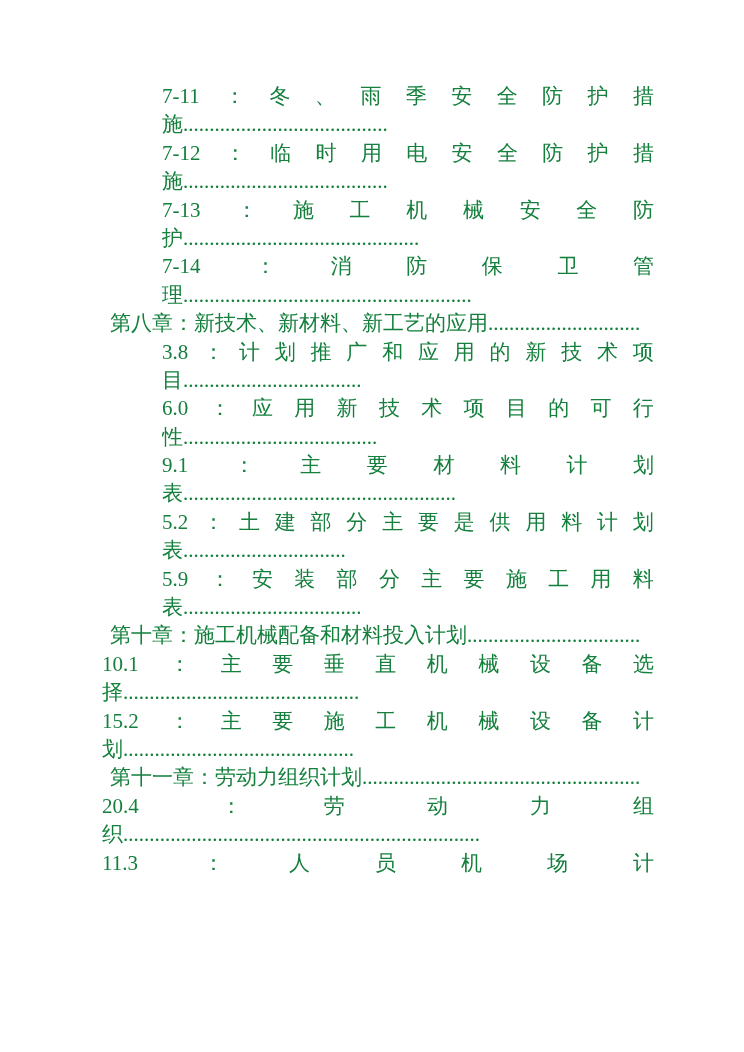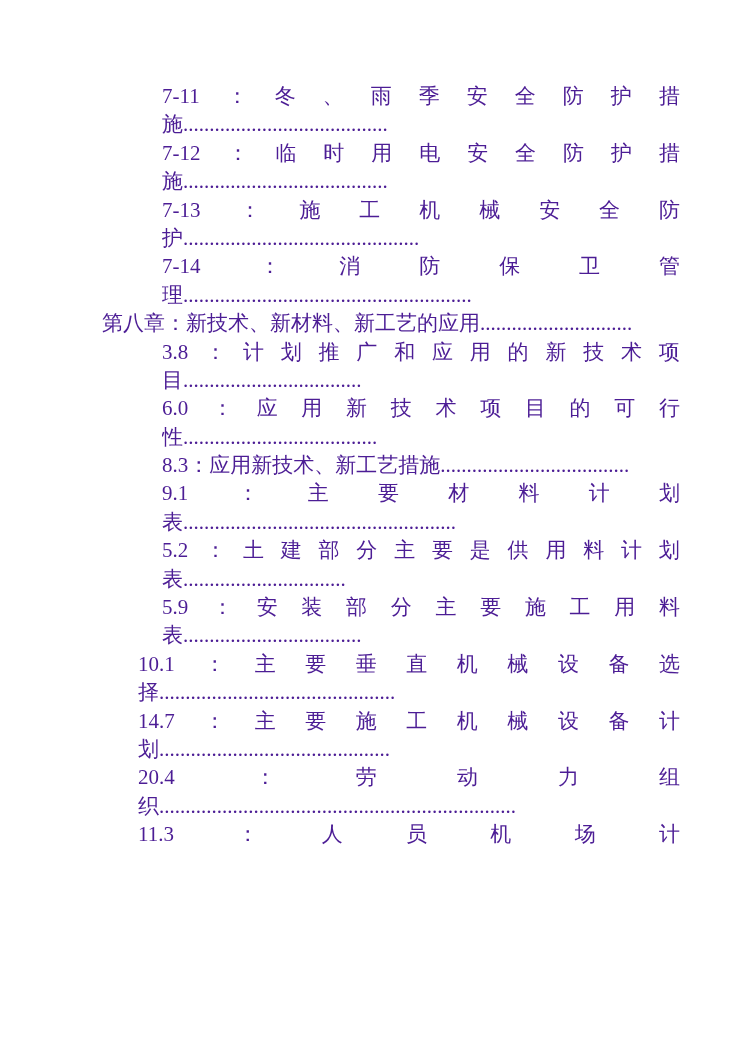--- a/index.html
+++ b/index.html
@@ -4,35 +4,35 @@
 <style>
   * { margin: 0; padding: 0; box-sizing: border-box; }
   html, body {
     width: 744px; height: 1052px;
     background: #ffffff;
     font-family: "Liberation Serif", "DejaVu Serif", serif;
   }
   .page {
     position: relative;
     width: 744px; height: 1052px;
-    padding: 82px 64px 0 102px;
+    padding: 82px 90px 0 102px;
     overflow: hidden;
-    color: #4c1d95;
+    color: #15803d;
   }
   .toc { width: 100%; }
   .line {
     font-size: 21px;
     line-height: 28.4px;
     height: 28.4px;
     white-space: nowrap;
     overflow: hidden;
   }
-  .level-chapter { margin-left: 0; }
+  .level-chapter { margin-left: 8px; }
   .level-sub     { margin-left: 60px; }
-  .level-sub2    { margin-left: 36px; }
+  .level-sub2    { }
   .spread {
     display: flex;
     justify-content: space-between;
   }
   .spread span { flex: 0 0 auto; }
 </style>
 </head>
 <body>
 
 <div class="page">
@@ -113,21 +113,20 @@
         <span>新</span>
         <span>技</span>
         <span>术</span>
         <span>项</span>
         <span>目</span>
         <span>的</span>
         <span>可</span>
         <span>行</span>
       </div>
       <div class="line level-sub">性.....................................</div>
-      <div class="line level-sub">8.3：应用新技术、新工艺措施....................................</div>
       <div class="line level-sub spread">
         <span>9.1</span>
         <span>：</span>
         <span>主</span>
         <span>要</span>
         <span>材</span>
         <span>料</span>
         <span>计</span>
         <span>划</span>
       </div>
@@ -157,48 +156,50 @@
         <span>部</span>
         <span>分</span>
         <span>主</span>
         <span>要</span>
         <span>施</span>
         <span>工</span>
         <span>用</span>
         <span>料</span>
       </div>
       <div class="line level-sub">表..................................</div>
+      <div class="line level-chapter">第十章：施工机械配备和材料投入计划.................................</div>
       <div class="line level-sub2 spread">
         <span>10.1</span>
         <span>：</span>
         <span>主</span>
         <span>要</span>
         <span>垂</span>
         <span>直</span>
         <span>机</span>
         <span>械</span>
         <span>设</span>
         <span>备</span>
         <span>选</span>
       </div>
       <div class="line level-sub2">择.............................................</div>
       <div class="line level-sub2 spread">
-        <span>14.7</span>
+        <span>15.2</span>
         <span>：</span>
         <span>主</span>
         <span>要</span>
         <span>施</span>
         <span>工</span>
         <span>机</span>
         <span>械</span>
         <span>设</span>
         <span>备</span>
         <span>计</span>
       </div>
       <div class="line level-sub2">划............................................</div>
+      <div class="line level-chapter">第十一章：劳动力组织计划.....................................................</div>
       <div class="line level-sub2 spread">
         <span>20.4</span>
         <span>：</span>
         <span>劳</span>
         <span>动</span>
         <span>力</span>
         <span>组</span>
       </div>
       <div class="line level-sub2">织....................................................................</div>
       <div class="line level-sub2 spread">

